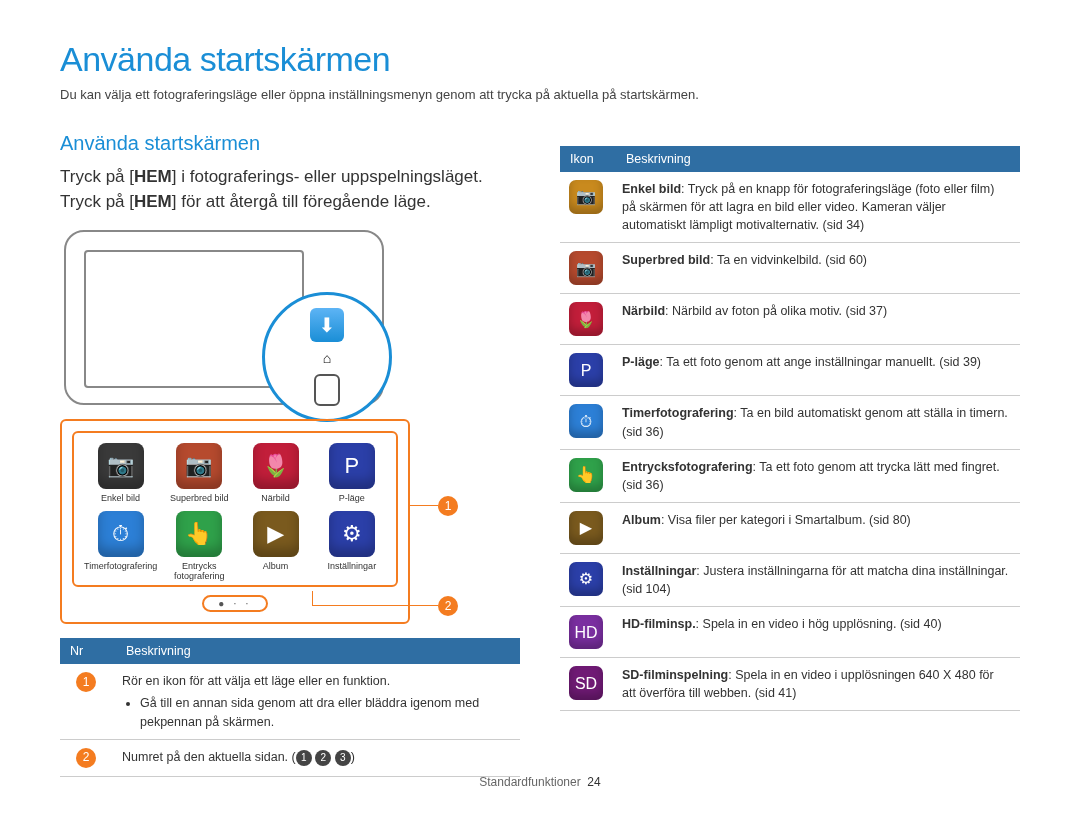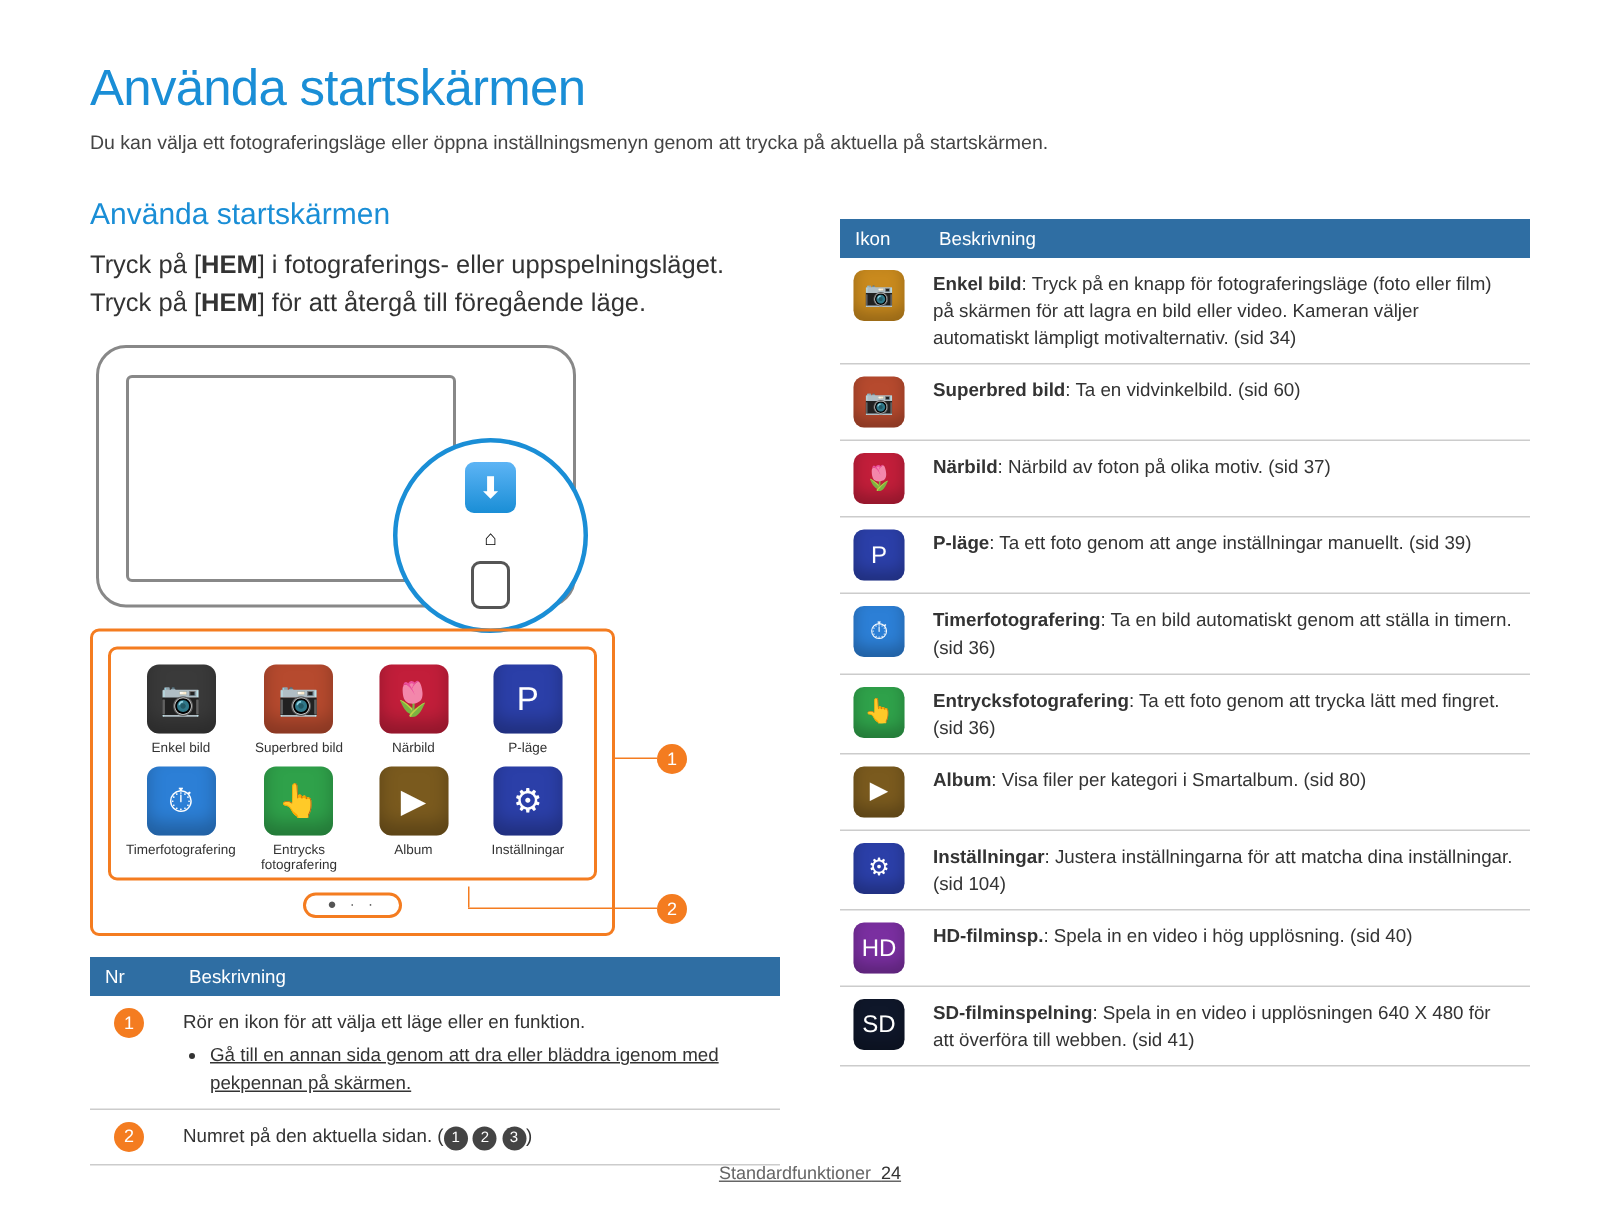--- a/index.html
+++ b/index.html
@@ -184,24 +184,23 @@
     color:#fff; font-size:16px;
     box-shadow: inset 0 -6px 10px rgba(0,0,0,0.25);
   }
   .footer {
     position: absolute;
     bottom: 26px;
     left: 0; right: 0;
     text-align: center;
     font-size: 12px;
     color: #666;
-    text-decoration: underline;
   }
   .footer .pg { color: #333; }
-  .bullet-list { margin: 4px 0 0 0; padding-left: 18px; text-decoration: underline; }
+  .bullet-list { margin: 4px 0 0 0; padding-left: 18px; }
   .bullet-list li { margin-bottom: 0px; }
 </style>
 </head>
 <body>
 
 <h1>Använda startskärmen</h1>
 <div class="intro">Du kan välja ett fotograferingsläge eller öppna inställningsmenyn genom att trycka på aktuella på startskärmen.</div>
 
 <div class="columns">
   <div class="col">
@@ -357,21 +356,21 @@
             <td><b>Inställningar</b><span>: Justera inställningarna för att matcha dina inställningar. (sid 104)</span></td>
           </tr>
           <tr>
             <td>
               <div class="ic" style="background: rgb(122, 47, 160);">HD</div>
             </td>
             <td><b>HD-filminsp.</b><span>: Spela in en video i hög upplösning. (sid 40)</span></td>
           </tr>
           <tr>
             <td>
-              <div class="ic" style="background: #0f172a;">SD</div>
+              <div class="ic" style="background: #701a75;">SD</div>
             </td>
             <td><b>SD-filminspelning</b><span>: Spela in en video i upplösningen 640 X 480 för att överföra till webben. (sid 41)</span></td>
           </tr>
         </tbody>
     </table>
   </div>
 </div>
 
 <div class="footer">
   <span>Standardfunktioner</span>&nbsp;&nbsp;<span class="pg">24</span>

